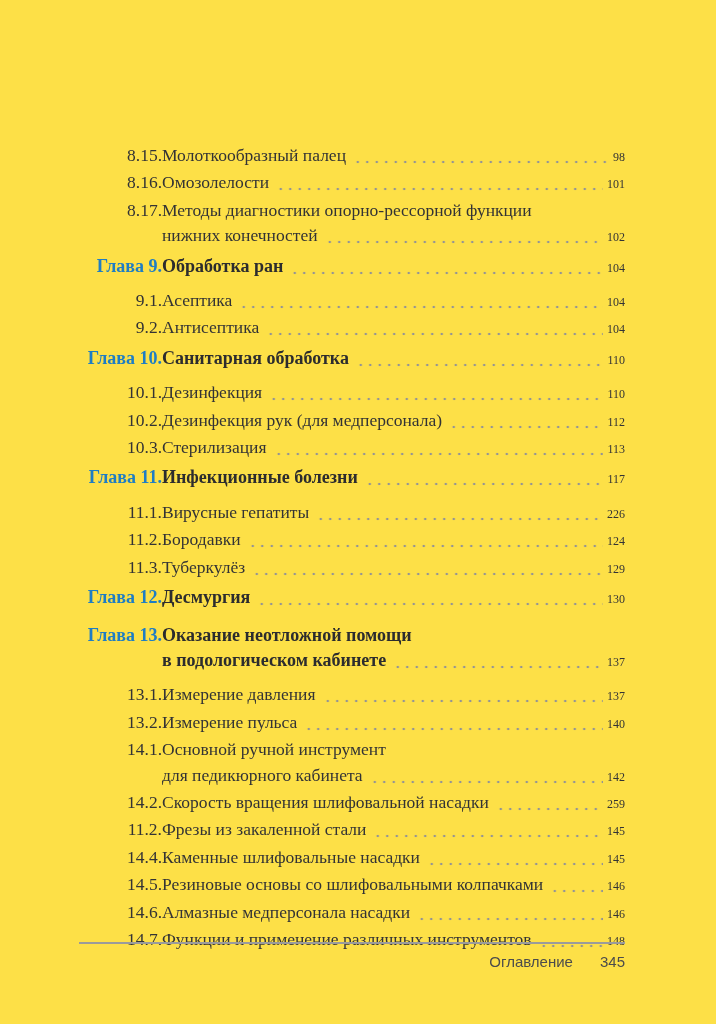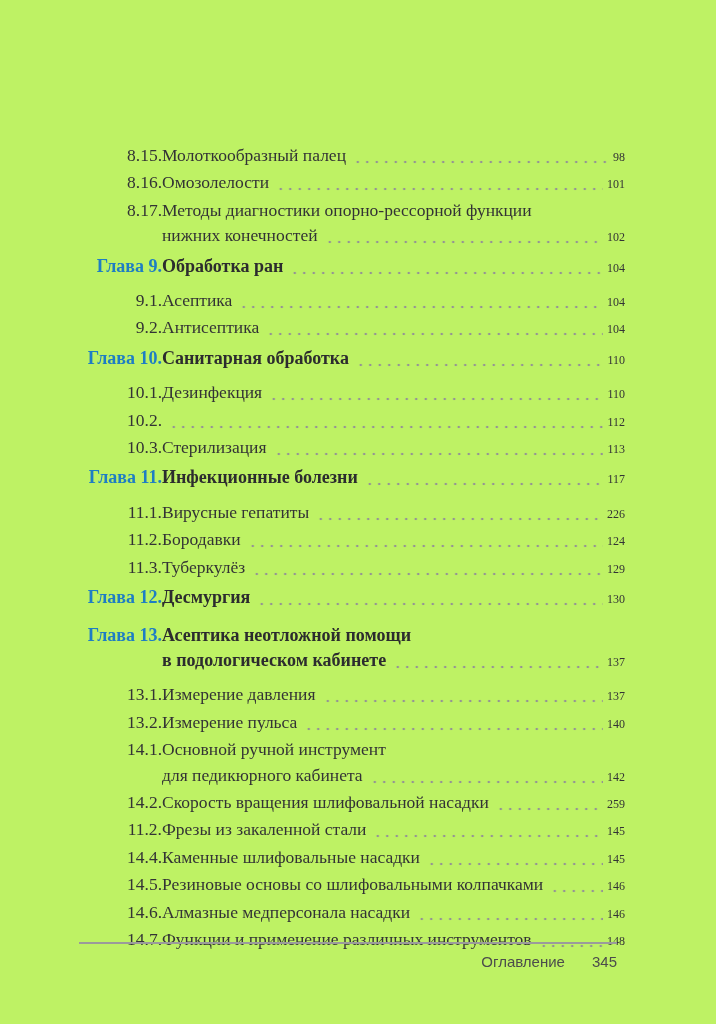--- a/index.html
+++ b/index.html
@@ -9,21 +9,21 @@
     --dot-color:#949494;
     --rule-color:#9b9b9b;
     --footer-text:#4c4c4c;
   }
   *{margin:0;padding:0;box-sizing:border-box;}
   html,body{background:#ffffff;}
   .page{
     position:relative;
     width:716px;
     height:1024px;
-    background:#bef264;
+    background:#fde047;
     font-family:"Liberation Serif","DejaVu Serif",serif;
     color:var(--body-text);
     overflow:hidden;
   }
   .toc{
     position:absolute;
     left:80px;
     right:91px;
     top:143px;
     display:flex;
@@ -63,21 +63,21 @@
     flex:0 0 auto;
     font-size:12px;
     font-weight:normal;
     color:var(--body-text);
     white-space:nowrap;
   }
   .entry.chapter .page-num{font-weight:normal;}
   .footer{
     position:absolute;
     left:79px;
-    right:99px;
+    right:91px;
     top:942px;
   }
   .footer-rule{
     border-top:2px solid var(--rule-color);
   }
   .footer-text{
     margin-top:9px;
     text-align:right;
     font-family:"Liberation Sans","DejaVu Sans",sans-serif;
     font-size:15px;
@@ -156,20 +156,21 @@
         <div class="row">
       <span class="num">10.1.</span>
       <span class="text">Дезинфекция</span>
       <span class="leader"></span>
       <span class="page-num">110</span>
     </div>
       </div>
       <div class="entry sub">
         <div class="row">
       <span class="num">10.2.</span>
+      <span class="text">Дезинфекция рук (для медперсонала)</span>
       <span class="leader"></span>
       <span class="page-num">112</span>
     </div>
       </div>
       <div class="entry sub">
         <div class="row">
       <span class="num">10.3.</span>
       <span class="text">Стерилизация</span>
       <span class="leader"></span>
       <span class="page-num">113</span>
@@ -211,21 +212,21 @@
         <div class="row">
       <span class="num">Глава 12.</span>
       <span class="text">Десмургия</span>
       <span class="leader"></span>
       <span class="page-num">130</span>
     </div>
       </div>
       <div class="entry chapter">
         <div class="row">
       <span class="num">Глава 13.</span>
-      <span class="text">Асептика неотложной помощи</span>
+      <span class="text">Оказание неотложной помощи</span>
 
     </div>
         <div class="row">
       <span class="num"></span>
       <span class="text">в подологическом кабинете</span>
       <span class="leader"></span>
       <span class="page-num">137</span>
     </div>
       </div>
       <div class="entry sub">

